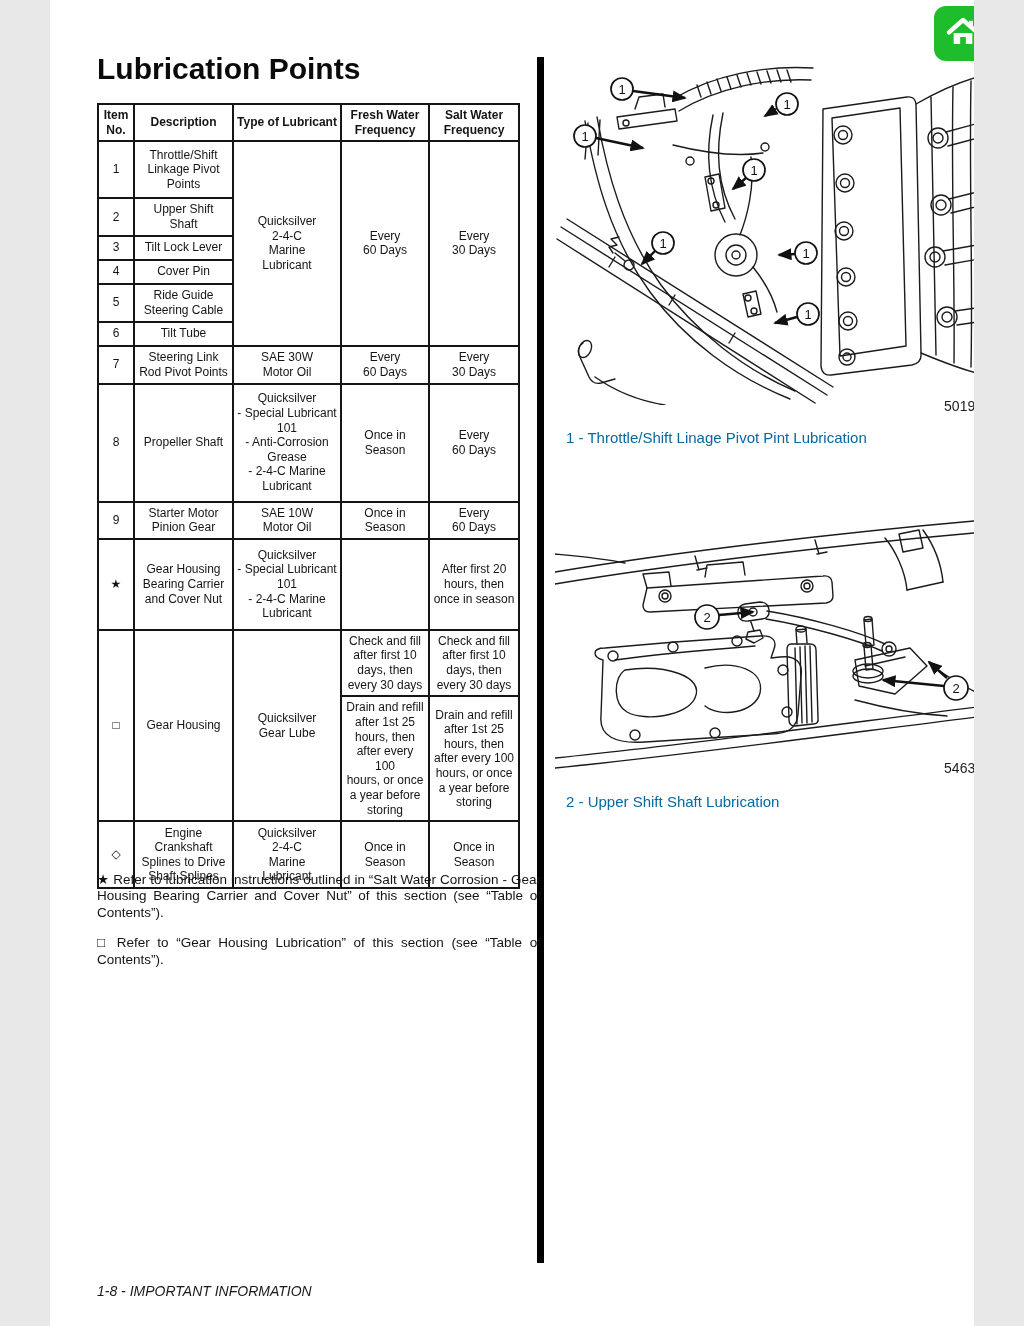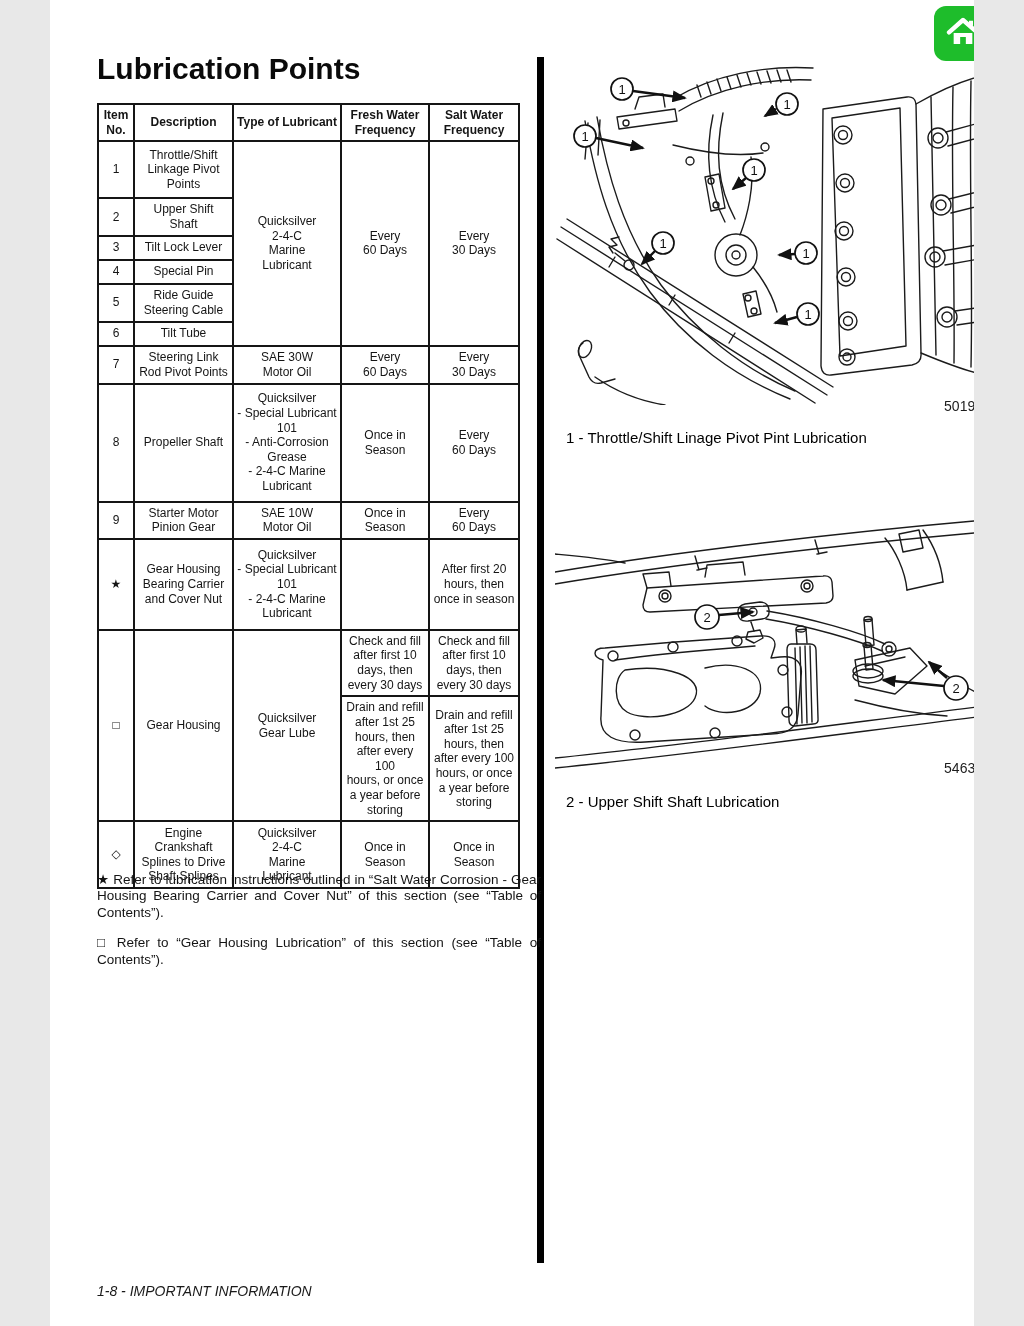--- a/index.html
+++ b/index.html
@@ -21,21 +21,21 @@
   td.desc { text-align:left; padding-left:6px; }
 
   .divider { position:absolute; left:487px; top:57px; width:7px; height:1206px; background:#000; }
 
   .home-btn { position:absolute; left:884px; top:6px; width:57px; height:55px; background:#1ebd2b;
     border-radius:12px; display:flex; align-items:center; justify-content:center; cursor:pointer; }
 
   .fig { position:absolute; }
   .fig svg { display:block; }
   .fignum { position:absolute; width:78px; text-align:right; font-size:14px; color:#1c1c1c; }
-  .caption { position:absolute; left:516px; font-size:15px; color:#000000; }
+  .caption { position:absolute; left:516px; font-size:15px; color:#0369a1; }
 
   .footnotes { position:absolute; left:47px; top:872px; width:444px; font-size:13.5px; line-height:1.22;
     text-align:justify; color:#141414; }
   .footnotes p { margin:0 0 14px 0; }
 
   .footer-left  { position:absolute; left:47px;  top:1283px; font-size:14px; color:#1a1a1a;font-style:italic; }
   .footer-right { position:absolute; right:91px; top:1344px; font-size:14px; color:#1a1a1a; }
   .footer-right span { margin-left:14px; }
   .footer-right span:first-child { margin-left:0; }
 </style>
@@ -82,21 +82,21 @@
     <tr style="height:24px">
       <td>2</td>
       <td class="desc">Upper Shift Shaft</td>
     </tr>
     <tr style="height:24px">
       <td>3</td>
       <td class="desc">Tilt Lock Lever</td>
     </tr>
     <tr style="height:24px">
       <td>4</td>
-      <td class="desc">Special Pin</td>
+      <td class="desc">Cover Pin</td>
     </tr>
     <tr style="height:38px">
       <td>5</td>
       <td class="desc">Ride Guide
 Steering Cable</td>
     </tr>
     <tr style="height:24px">
       <td>6</td>
       <td class="desc">Tilt Tube</td>
     </tr>

